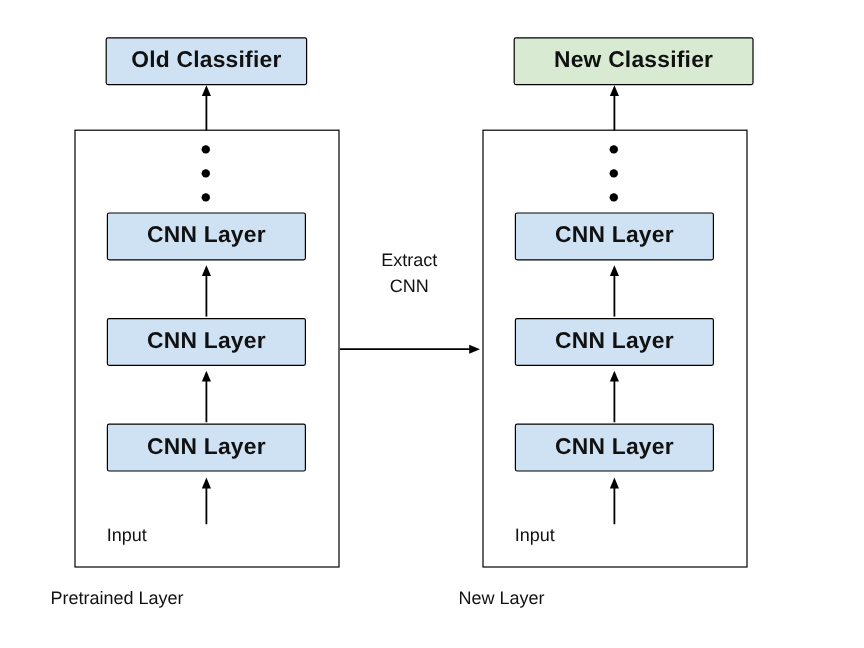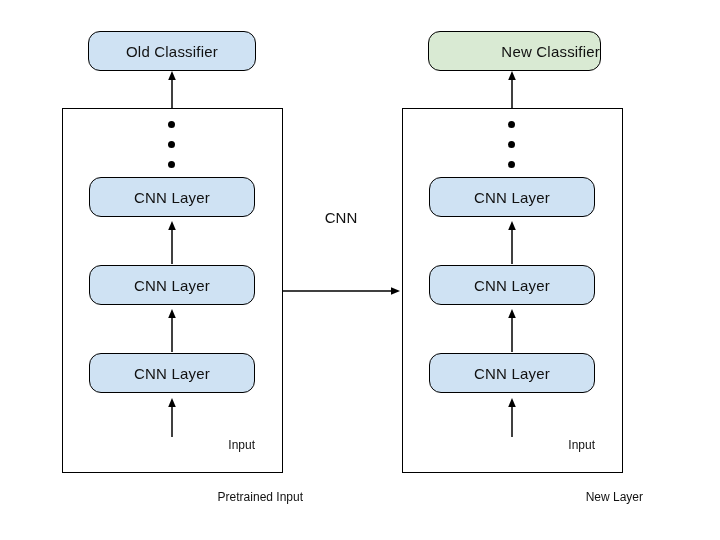--- a/index.html
+++ b/index.html
@@ -10,36 +10,36 @@
     --bg: #ffffff;
   }
   * { box-sizing: border-box; }
   body { margin: 0; font-family: "Liberation Sans", sans-serif; color: #111; }
   .canvas {
     position: relative; width: 720px; height: 540px;
     background: var(--bg); overflow: hidden;
   }
   .box-rounded {
     position: absolute; height: 40px;
-    border: 1.5px solid var(--line); border-radius: 12px;
+    border: 1.5px solid var(--line); border-radius: 2px;
     display: flex; align-items: center; justify-content: center;
-    font-size: 15px; letter-spacing: 0.2px;
+    font-size: 19px; letter-spacing: 0.2px; font-weight: bold;
   }
   .fill-blue  { background: var(--layer-fill); justify-content: center; }
   .fill-old   { background: var(--old-fill); }
   .fill-green { background: var(--new-fill); }
   .outer-box {
     position: absolute; width: 221px; height: 365px;
     border: 1px solid var(--line); background: transparent;
   }
   .dots { position: absolute; display: flex; flex-direction: column; gap: 13px; }
   .dots i { width: 7px; height: 7px; background: #000; border-radius: 50%; }
   .arrow { position: absolute; }
   .label {
-    position: absolute; font-size: 12px; text-align: right;
+    position: absolute; font-size: 15px; text-align: left;
   }
   .transfer-label {
     position: absolute; font-size: 15px; line-height: 21px; text-align: center;
   }
 </style>
 </head>
 <body>
 
 <div class="canvas">
 
@@ -82,32 +82,33 @@
     <span>CNN Layer</span>
   </div>
 
   <svg class="arrow" style="left:166px; top:397px;" width="12" height="40">
     <line x1="6" y1="40" x2="6" y2="7" stroke="#000" stroke-width="1.5"></line>
     <path d="M6 1 L2.2 10 L9.8 10 Z" fill="#000"></path>
   </svg>
 
   <div class="label" style="left:89px; top:438px; width:166px;">Input</div>
 
-  <div class="label" style="left:42px; top:490px; width:261px;">Pretrained Input</div>
+  <div class="label" style="left:42px; top:490px; width:261px;">Pretrained Layer</div>
 
   <div class="transfer-label" style="left:291px; top:207px; width:100px;">
+    <div>Extract</div>
     <div>CNN</div>
   </div>
 
   <svg class="arrow" style="left:283px; top:285px;" width="118" height="12">
     <line x1="0" y1="6" x2="110" y2="6" stroke="#000" stroke-width="1.5"></line>
     <path d="M117 6 L108 2.2 L108 9.8 Z" fill="#000"></path>
   </svg>
 
-  <div class="box-rounded fill-green" style="left:428px; top:31px; width:173px;justify-content:flex-end;">
+  <div class="box-rounded fill-green" style="left:428px; top:31px; width:200px;">
     <span>New Classifier</span>
   </div>
 
   <svg class="arrow" style="left:506px; top:70px;" width="12" height="39">
     <line x1="6" y1="39" x2="6" y2="7" stroke="#000" stroke-width="1.5"></line>
     <path d="M6 1 L2.2 10 L9.8 10 Z" fill="#000"></path>
   </svg>
 
   <div class="outer-box" style="left:402px; top:108px;"></div>
 

